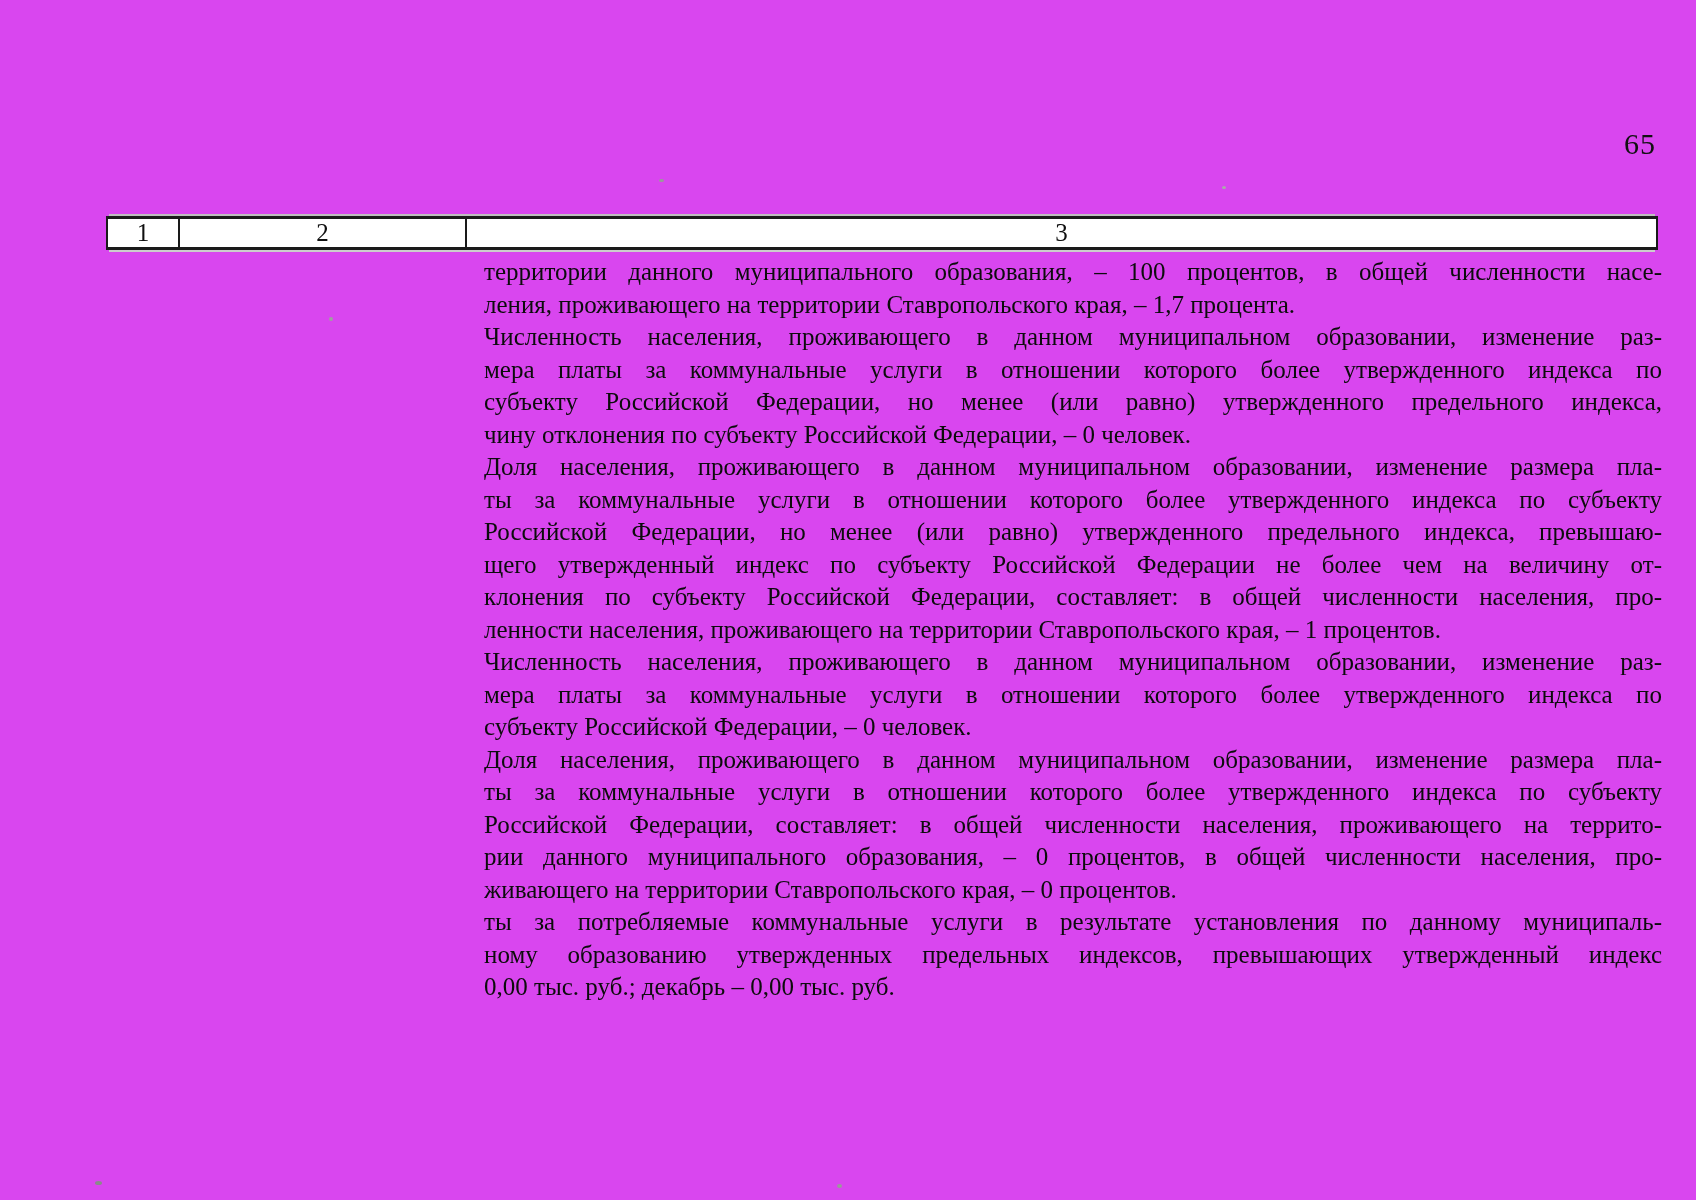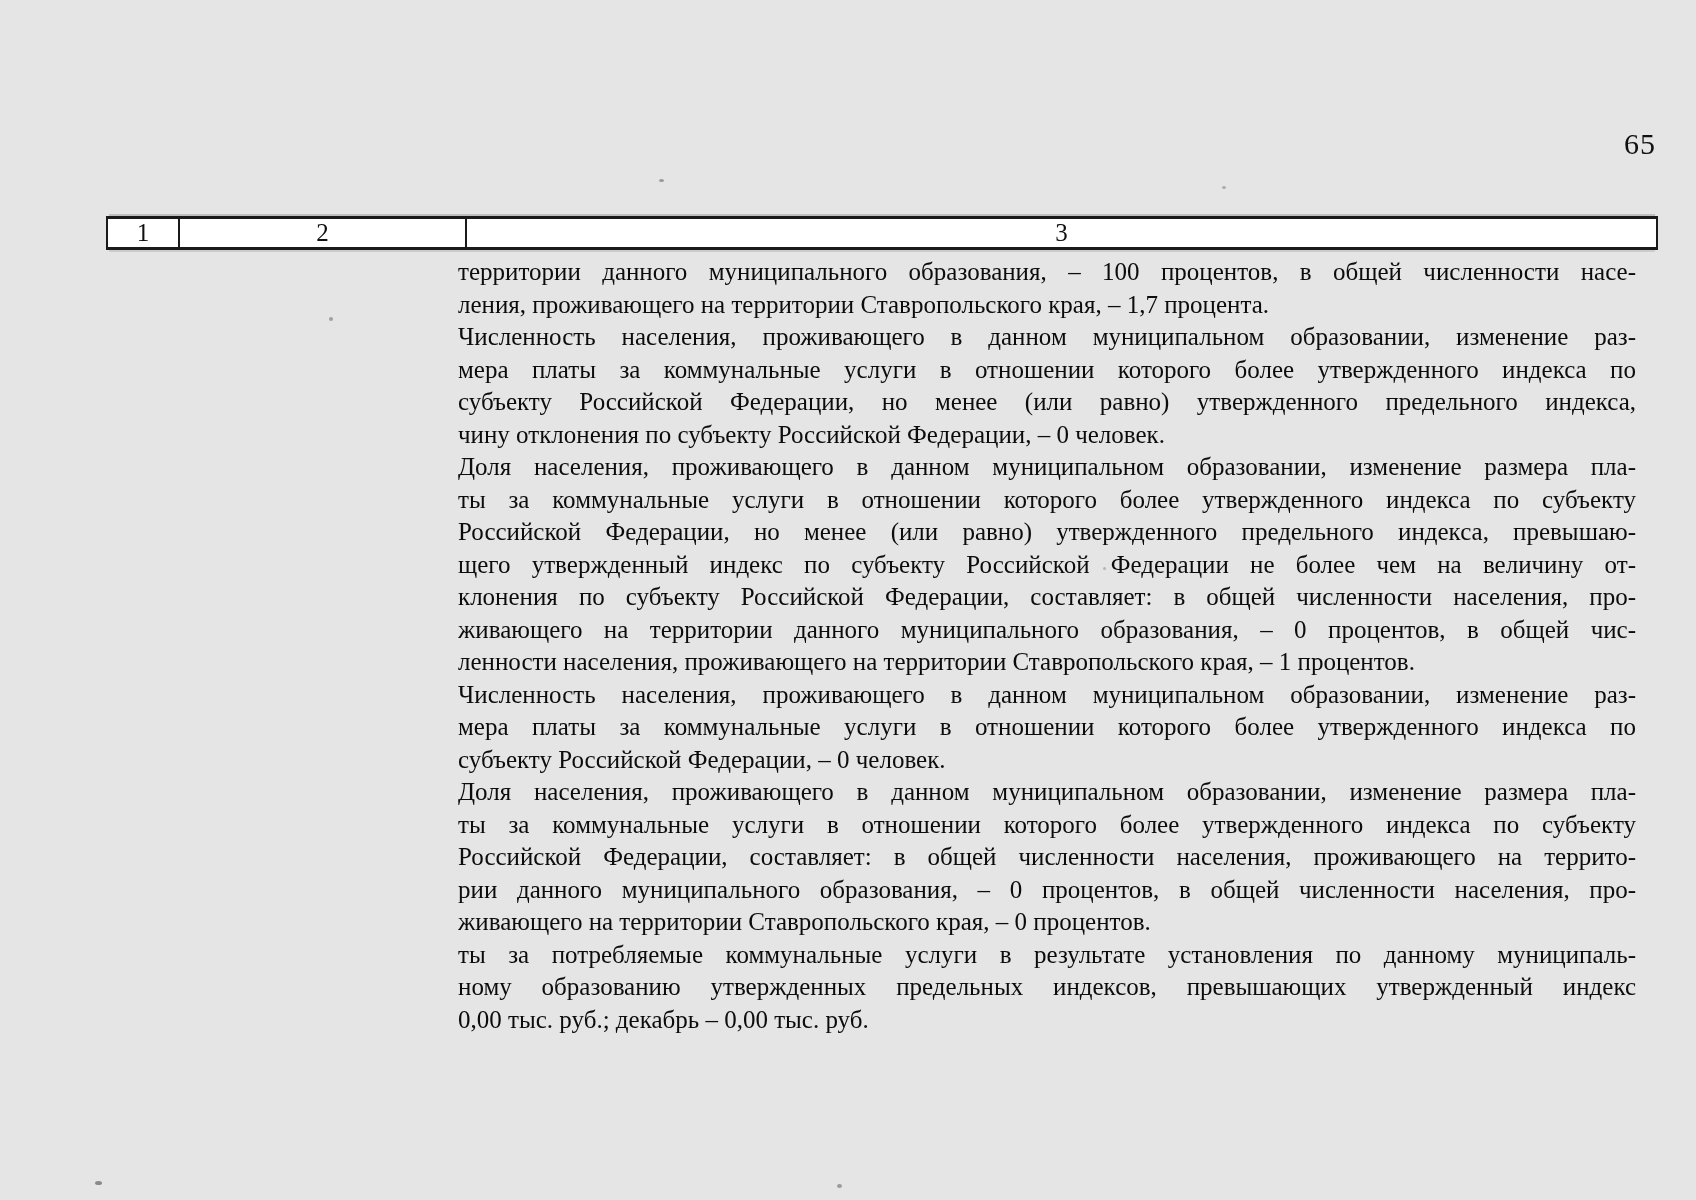--- a/index.html
+++ b/index.html
@@ -4,21 +4,21 @@
 <style>
   html, body { margin: 0; padding: 0; }
   body {
     width: 1696px; height: 1200px;
     background: #ffffff;
     position: relative;
     overflow: hidden;
     font-family: "Liberation Serif", "DejaVu Serif", serif;
     color: #0d0d0d;
   }
-  .page { position: absolute; inset: 0; background: #e5e5e5; }
+  .page { position: absolute; inset: 0; background: #d946ef; }
 
   .page-number {
     position: absolute;
     left: 1624px; top: 127px;
     font-size: 30px;
     letter-spacing: 1px;
     color: #111111;
   }
 
   .table-header {
@@ -39,21 +39,21 @@
     font-size: 25px;
     color: #101010;
     border-right: 2px solid #1a1a1a;
   }
   .th1 { width: 72px; }
   .th2 { width: 287px; }
   .th3 { flex: 1; border-right: none; }
 
   .text-block {
     position: absolute;
-    left: 458px; top: 256px;
+    left: 484px; top: 256px;
     width: 1178px;
     font-size: 25px;
     color: #0c0c0c;
   }
   .tl {
     height: 32.5px;
     line-height: 32.5px;
     overflow: hidden;
     white-space: normal;
   }
@@ -89,21 +89,20 @@
       <div class="tl">ления, проживающего на территории Ставропольского края, – 1,7 процента.</div>
       <div class="tl j">Численность населения, проживающего в данном муниципальном образовании, изменение раз-</div>
       <div class="tl j">мера платы за коммунальные услуги в отношении которого более утвержденного индекса по</div>
       <div class="tl j">субъекту Российской Федерации, но менее (или равно) утвержденного предельного индекса,</div>
       <div class="tl">чину отклонения по субъекту Российской Федерации, – 0 человек.</div>
       <div class="tl j">Доля населения, проживающего в данном муниципальном образовании, изменение размера пла-</div>
       <div class="tl j">ты за коммунальные услуги в отношении которого более утвержденного индекса по субъекту</div>
       <div class="tl j">Российской Федерации, но менее (или равно) утвержденного предельного индекса, превышаю-</div>
       <div class="tl j">щего утвержденный индекс по субъекту Российской Федерации не более чем на величину от-</div>
       <div class="tl j">клонения по субъекту Российской Федерации, составляет: в общей численности населения, про-</div>
-      <div class="tl j">живающего на территории данного муниципального образования, – 0 процентов, в общей чис-</div>
       <div class="tl">ленности населения, проживающего на территории Ставропольского края, – 1 процентов.</div>
       <div class="tl j">Численность населения, проживающего в данном муниципальном образовании, изменение раз-</div>
       <div class="tl j">мера платы за коммунальные услуги в отношении которого более утвержденного индекса по</div>
       <div class="tl">субъекту Российской Федерации, – 0 человек.</div>
       <div class="tl j">Доля населения, проживающего в данном муниципальном образовании, изменение размера пла-</div>
       <div class="tl j">ты за коммунальные услуги в отношении которого более утвержденного индекса по субъекту</div>
       <div class="tl j">Российской Федерации, составляет: в общей численности населения, проживающего на террито-</div>
       <div class="tl j">рии данного муниципального образования, – 0 процентов, в общей численности населения, про-</div>
       <div class="tl">живающего на территории Ставропольского края, – 0 процентов.</div>
       <div class="tl j">ты за потребляемые коммунальные услуги в результате установления по данному муниципаль-</div>

